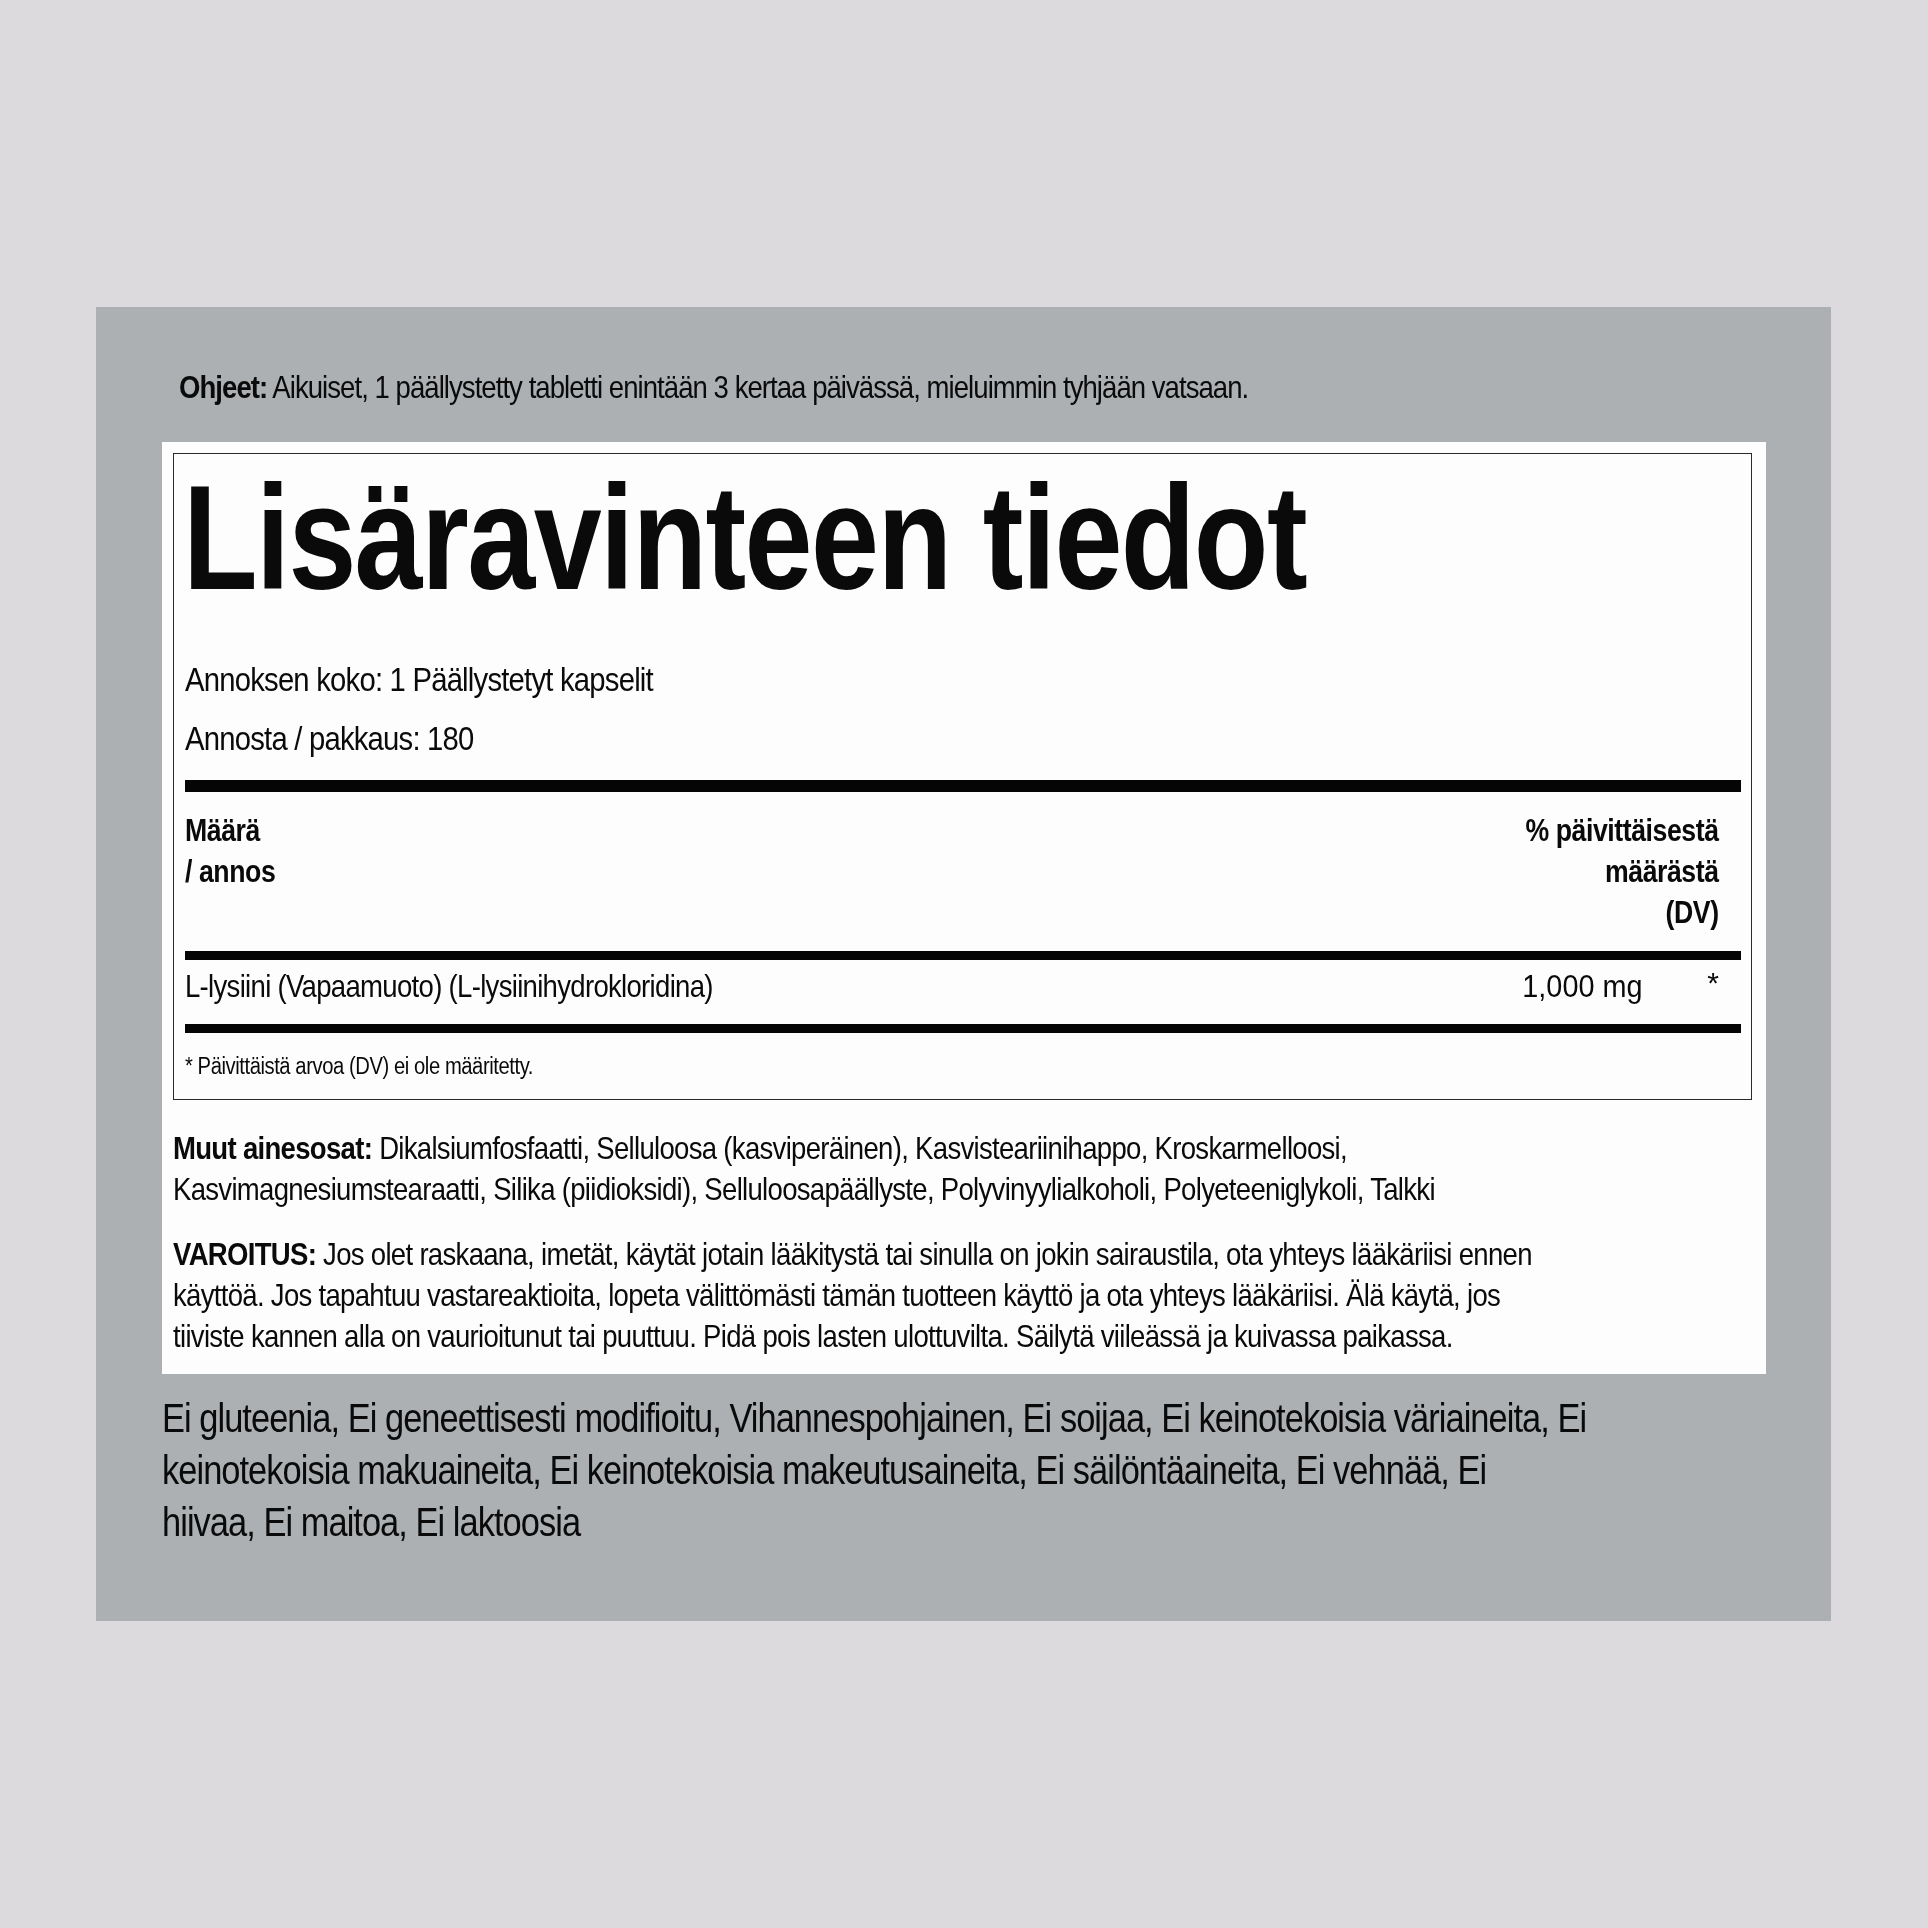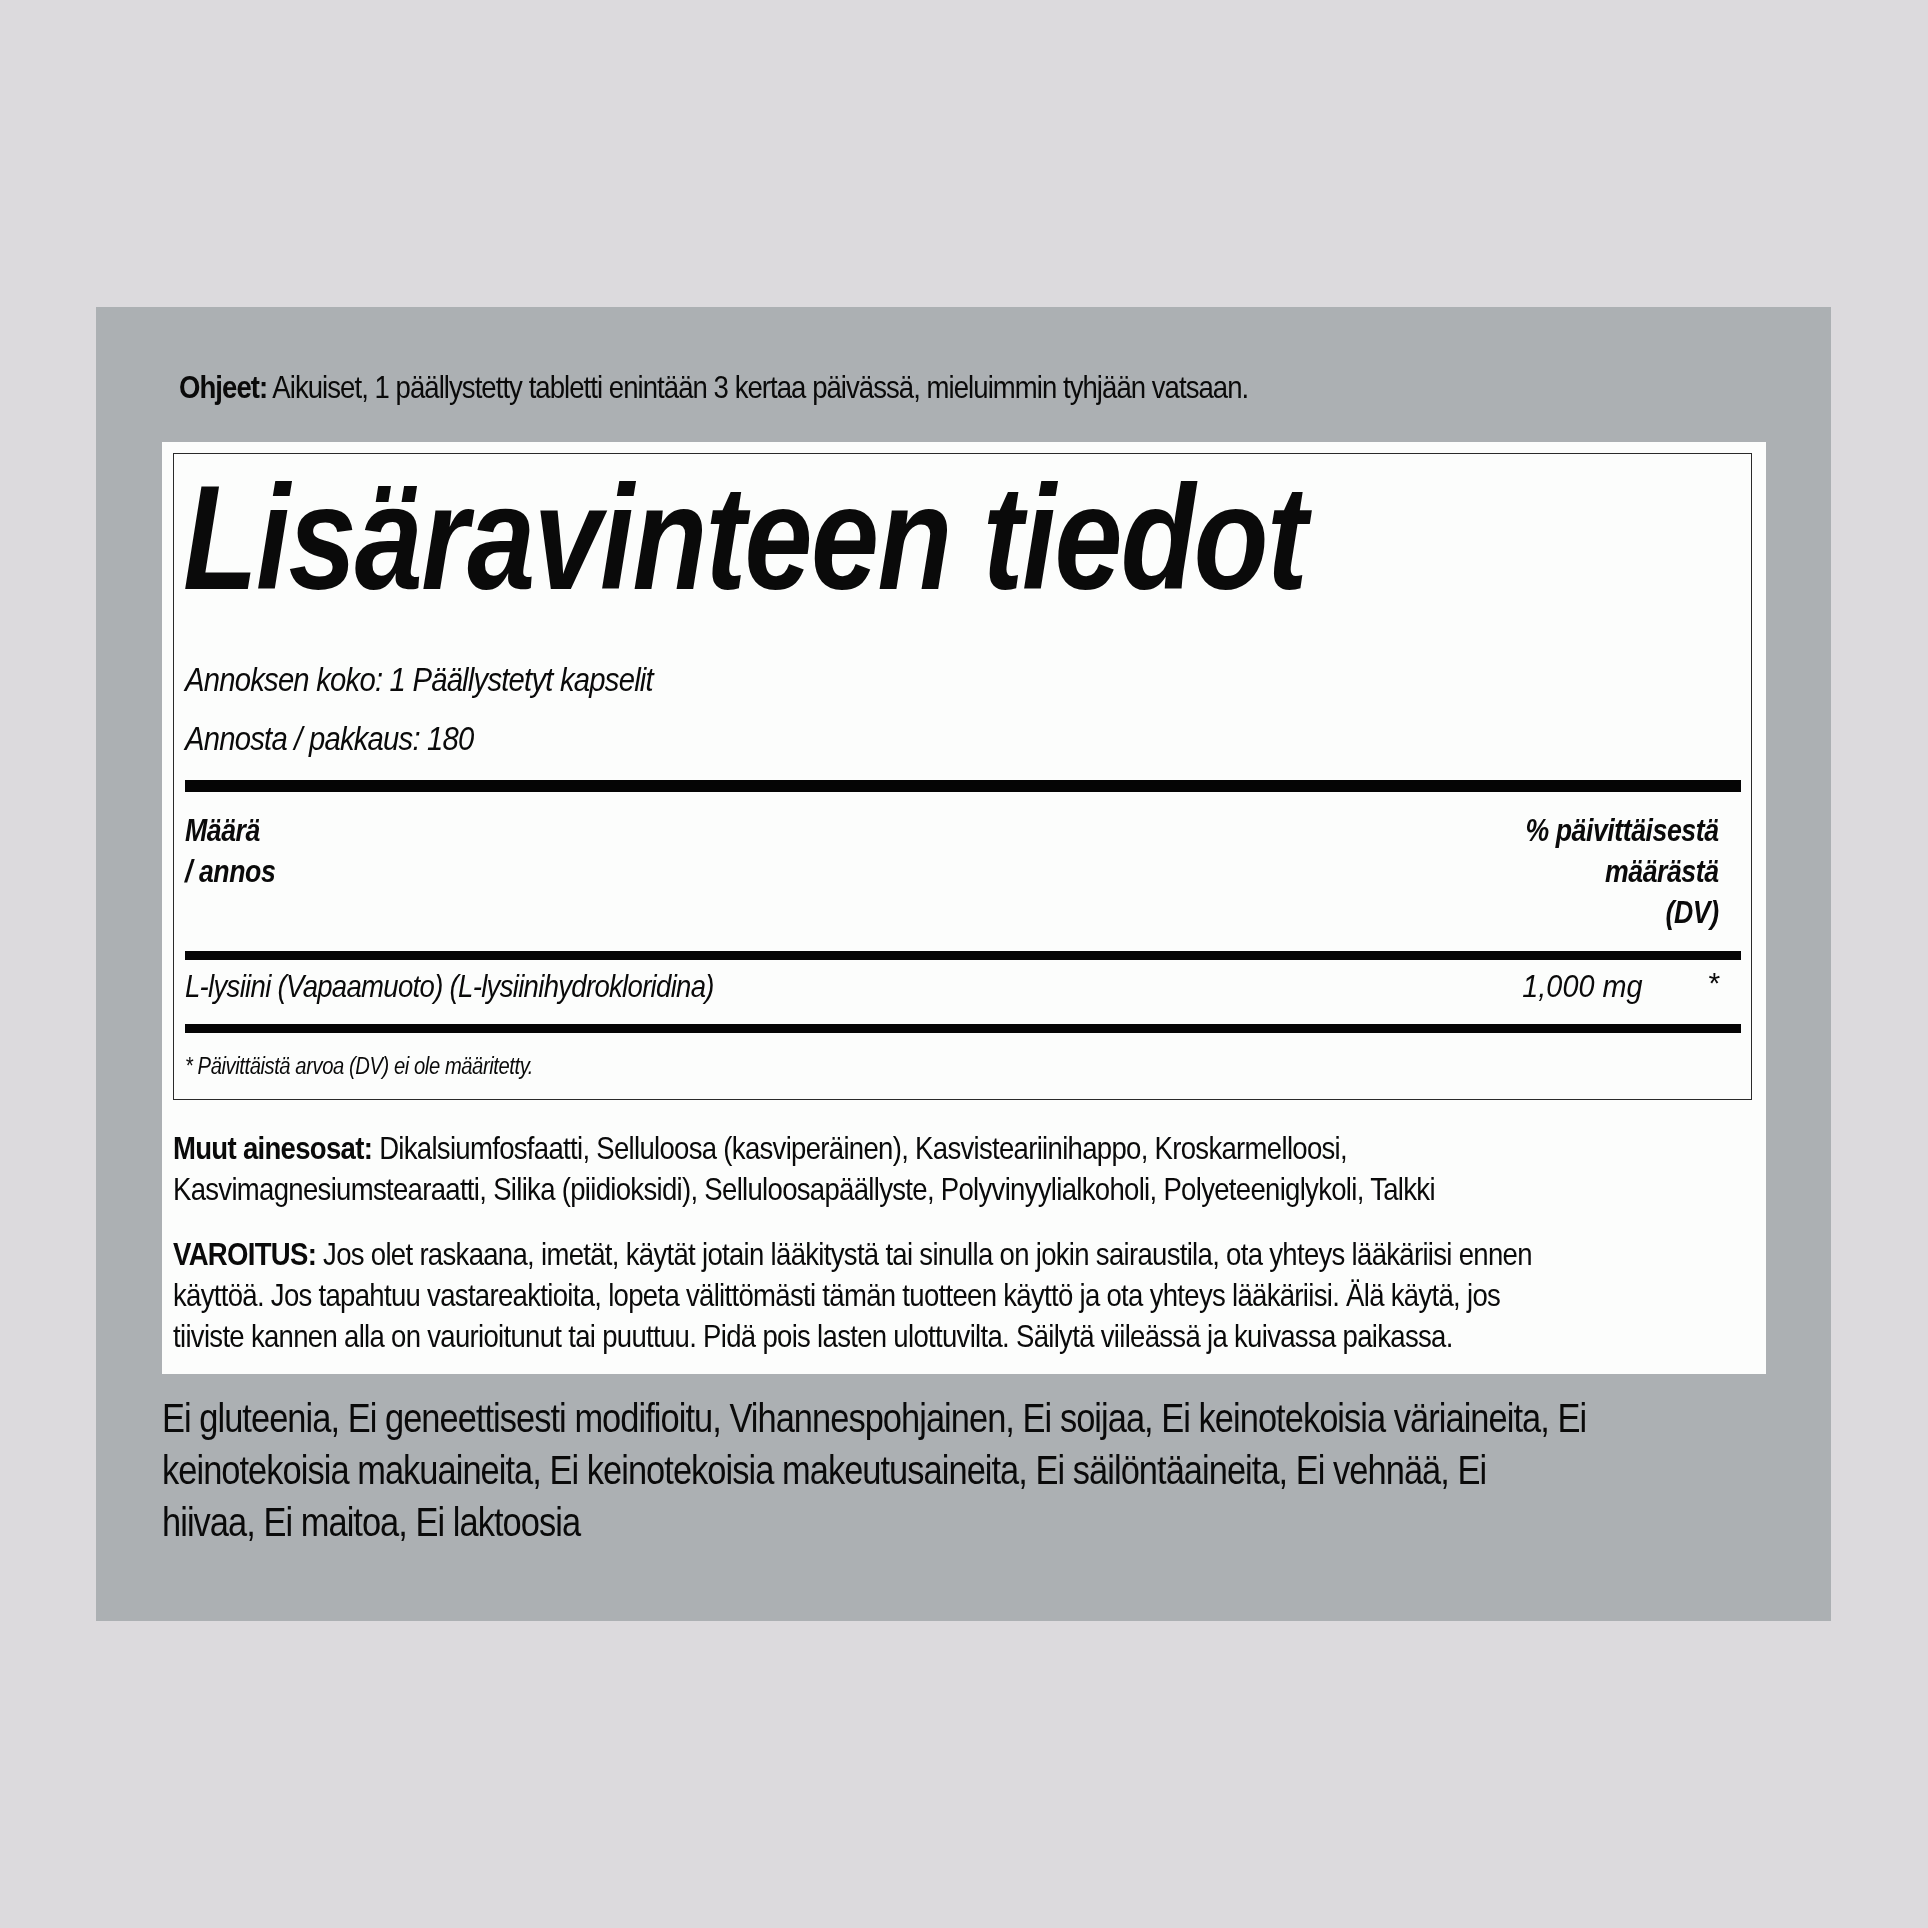--- a/index.html
+++ b/index.html
@@ -3,21 +3,21 @@
 <meta charset="utf-8">
 <style>
   html, body { margin:0; padding:0; }
   body { width:1928px; height:1928px; background:#dcdadd; position:relative; overflow:hidden;
          font-family:"Liberation Sans", sans-serif; color:#0a0a0a; }
   .panel { position:absolute; left:96px; top:307px; width:1735px; height:1314px; background:#acb0b3; }
   .directions { position:absolute; left:179px; top:369px; font-size:32px; letter-spacing:-1.1px;
                 transform:scaleX(0.86); transform-origin:left top; white-space:nowrap; }
   .bold { font-weight:bold; }
   .whitebox { position:absolute; left:162px; top:442px; width:1604px; height:932px; background:#fcfdfc; }
-  .facts { position:absolute; left:173px; top:453px; width:1577px; height:645px; border:1.9px solid #2a2a2a;font-style:italic; }
+  .facts { position:absolute; left:173px; top:453px; width:1577px; height:645px; border:1.9px solid #2a2a2a; }
   .title { position:absolute; left:9.4px; top:5.6px; font-size:149px; font-weight:bold; letter-spacing:-1.9px;
            transform:scaleX(0.82); transform-origin:left top; white-space:nowrap; line-height:1.05; }
   .line { position:absolute; left:11.3px; font-size:34px; letter-spacing:-0.9px; white-space:nowrap;
           transform:scaleX(0.86); transform-origin:left top; }
   .bar { position:absolute; left:11.3px; width:1556px; background:#050505; }
   .hdr { position:absolute; font-size:31px; font-weight:bold; line-height:41px; letter-spacing:-0.5px;
          transform:scaleX(0.86); }
   .hdr.left { left:11.3px; top:356px; transform-origin:left top; }
   .hdr.right { right:32px; top:356px; text-align:right; transform-origin:right top; }
   .row-name { position:absolute; left:11.3px; top:514px; font-size:32px; letter-spacing:-0.8px;

